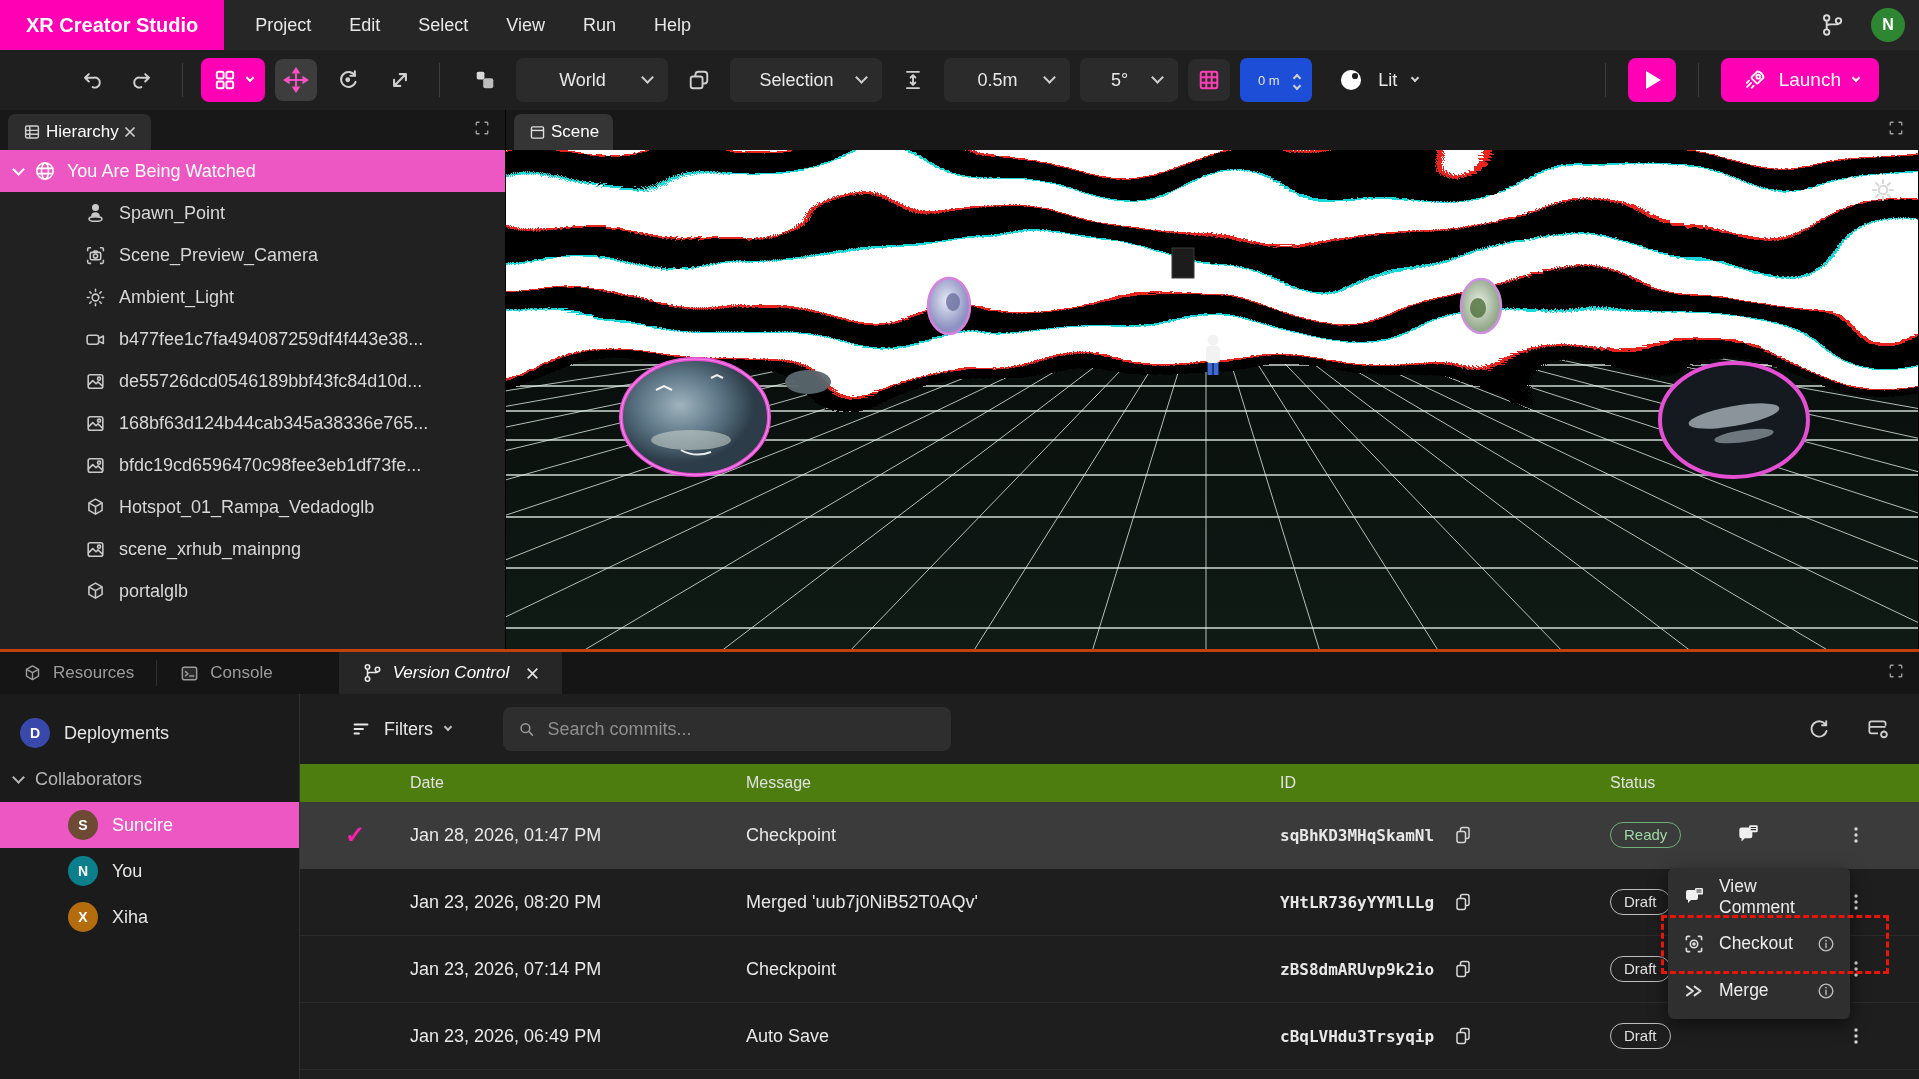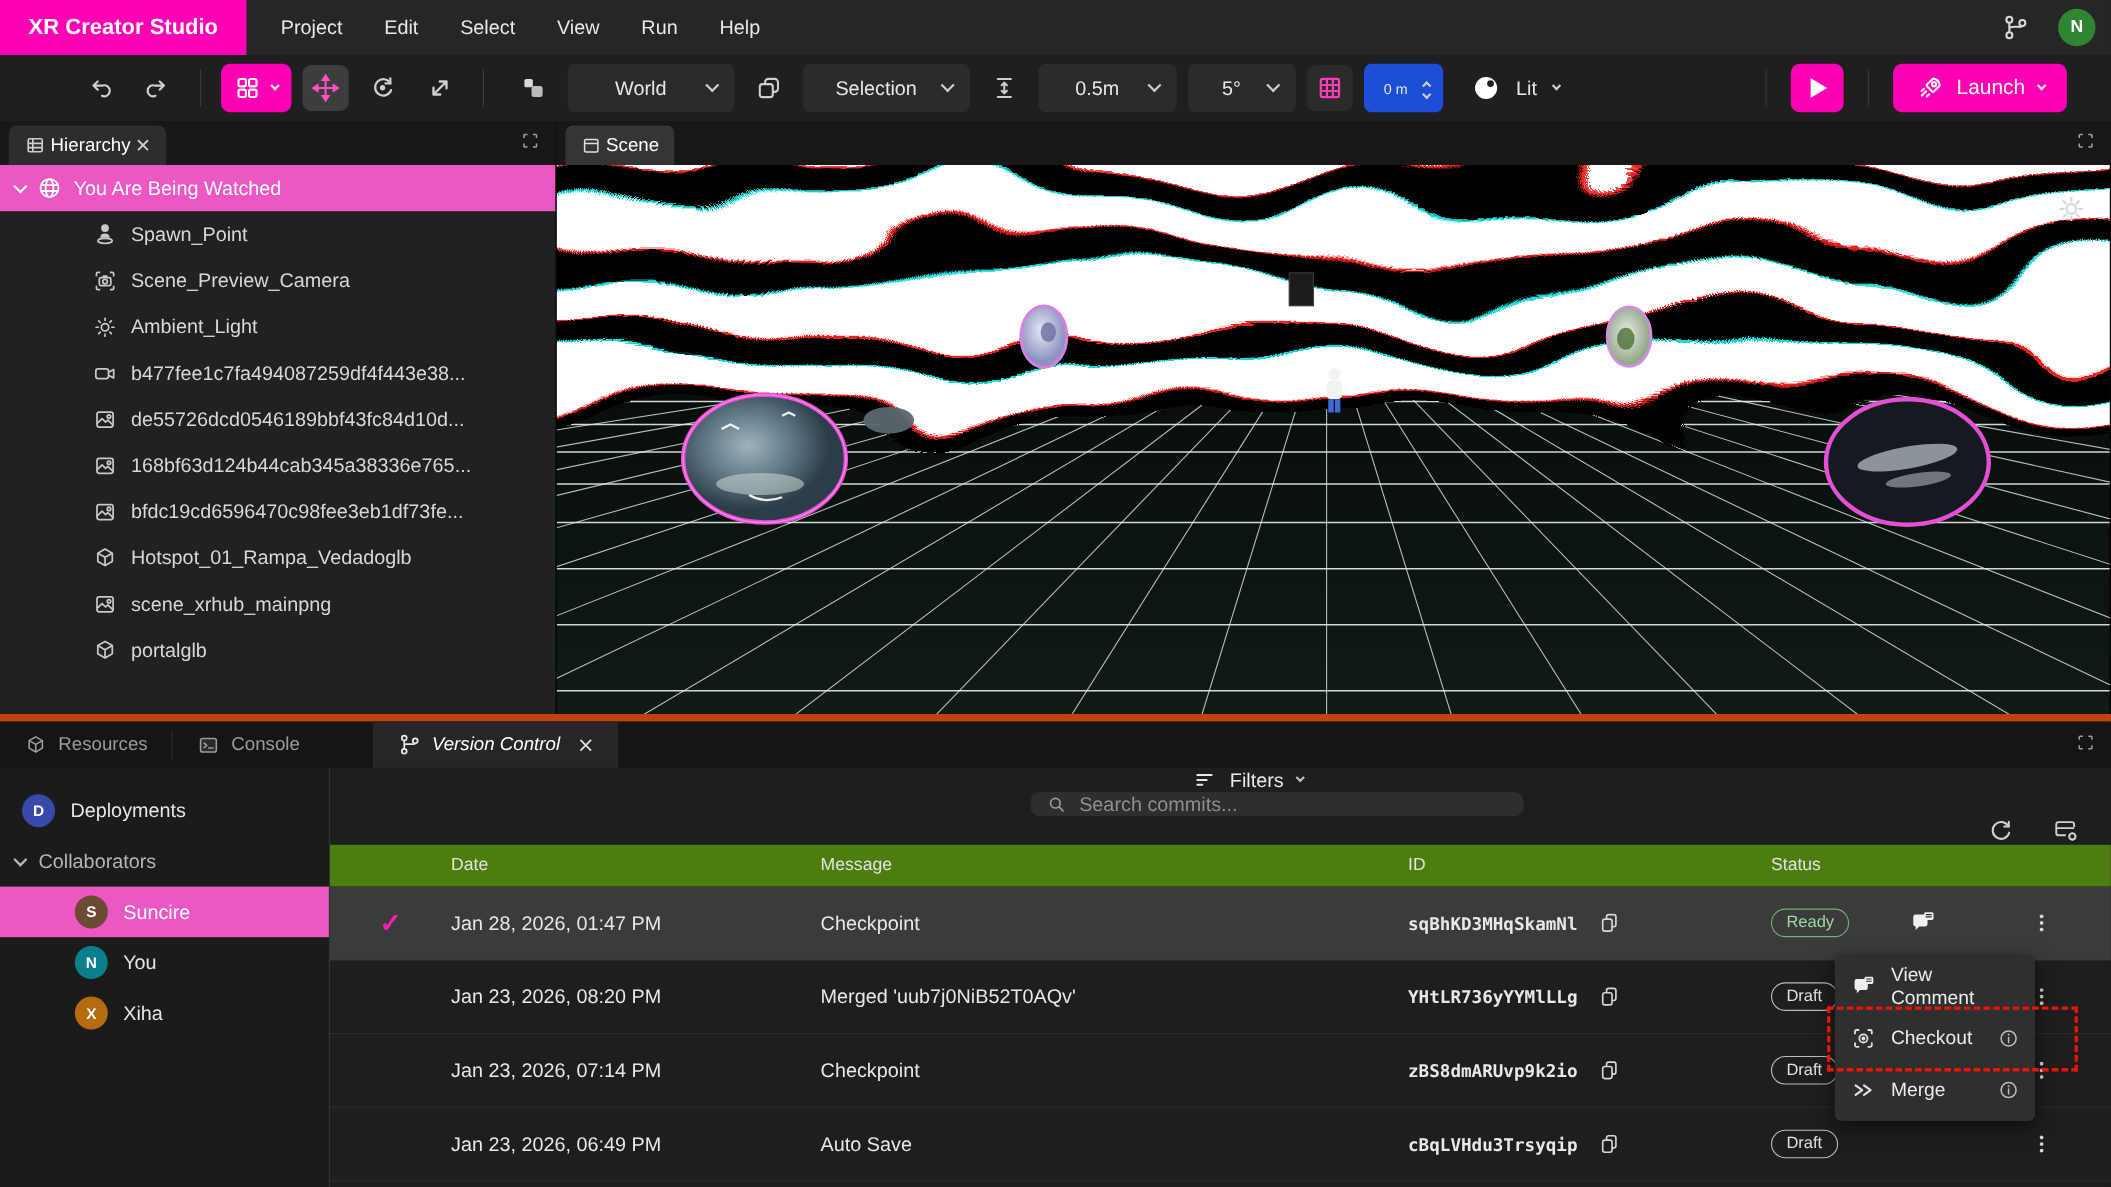--- a/index.html
+++ b/index.html
@@ -47,35 +47,35 @@
   .tree { flex:1; overflow:hidden; }
   .tree-root { display:flex; align-items:center; gap:10px; height:42px; background:#ec57c4; color:#fff; font-size:18px; padding-left:14px; }
   .tree-item { display:flex; align-items:center; gap:12px; height:42px; padding-left:84px; font-size:18px; color:#d8d8d8; white-space:nowrap; }
 
   .viewport { flex:1; display:flex; flex-direction:column; position:relative; }
   .scene-wrap { flex:1; position:relative; background:#000; overflow:hidden; }
   .scene-wrap svg.scene { position:absolute; inset:0; }
   .scene-gear { position:absolute; top:26px; right:22px; }
 
   
-  .bottom { height:430px; background:#1e1e1e; display:flex; flex-direction:column; border-top:7px solid #c2410c; }
+  .bottom { height:430px; background:#1e1e1e; display:flex; flex-direction:column; border-top:3px solid #c2410c; }
   .btabbar { height:42px; background:#151515; display:flex; align-items:stretch; position:relative; }
   .btab { display:flex; align-items:center; gap:10px; padding:0 22px; font-size:17px; color:#9c9c9c; }
   .btab.active { background:#262626; color:#fff;font-style:italic; }
   .btab-sep { width:1px; background:#2e2e2e; margin:8px 0; }
   .bbody { flex:1; display:flex; }
   .leftcol { width:300px; background:#1b1b1b; border-right:1px solid #323232; padding-top:16px; }
   .lrow { display:flex; align-items:center; gap:14px; height:46px; padding-left:20px; font-size:18px; }
   .lrow.header { color:#b5b5b5; gap:12px; padding-left:14px; }
   .lrow.person { padding-left:68px; }
   .lrow.selected { background:#ec57c4; color:#fff; }
   .mini-av { width:30px; height:30px; border-radius:50%; display:flex; align-items:center; justify-content:center; font-size:14px; font-weight:bold; color:#fff; flex:none; }
 
   .rightcol { flex:1; display:flex; flex-direction:column; position:relative; }
-  .filters-row { display:flex; align-items:center; height:70px; padding-left:50px;flex-direction:column; }
+  .filters-row { display:flex; align-items:center; height:70px; padding-left:50px; }
   .filters-btn { display:flex; align-items:center; gap:12px; font-size:18px; color:#e8e8e8; }
   .searchbox { display:flex; align-items:center; gap:12px; width:448px; height:44px; background:#2e2e2e; border-radius:8px; margin-left:52px; padding:0 14px; }
   .searchbox input { background:transparent; border:none; outline:none; color:#ddd; font-size:18px; font-family:"Liberation Sans",sans-serif; width:100%; }
   .searchbox input::placeholder { color:#8f8f8f; }
   .fr-icons { margin-left:auto; display:flex; align-items:center; gap:34px; padding-right:28px; }
 
   .vc-grid { display:grid; grid-template-columns:110px 336px 534px 300px 155px 95px 1fr; align-items:center; }
   .vc-head { height:38px; background:#4d7c0f; font-size:16px; color:#e2e2e2; }
   .vc-head .c5 { padding-left:30px; }
   .vc-row { height:67px; font-size:18px; color:#e8e8e8; border-bottom:1px solid #2b2b2b; }

